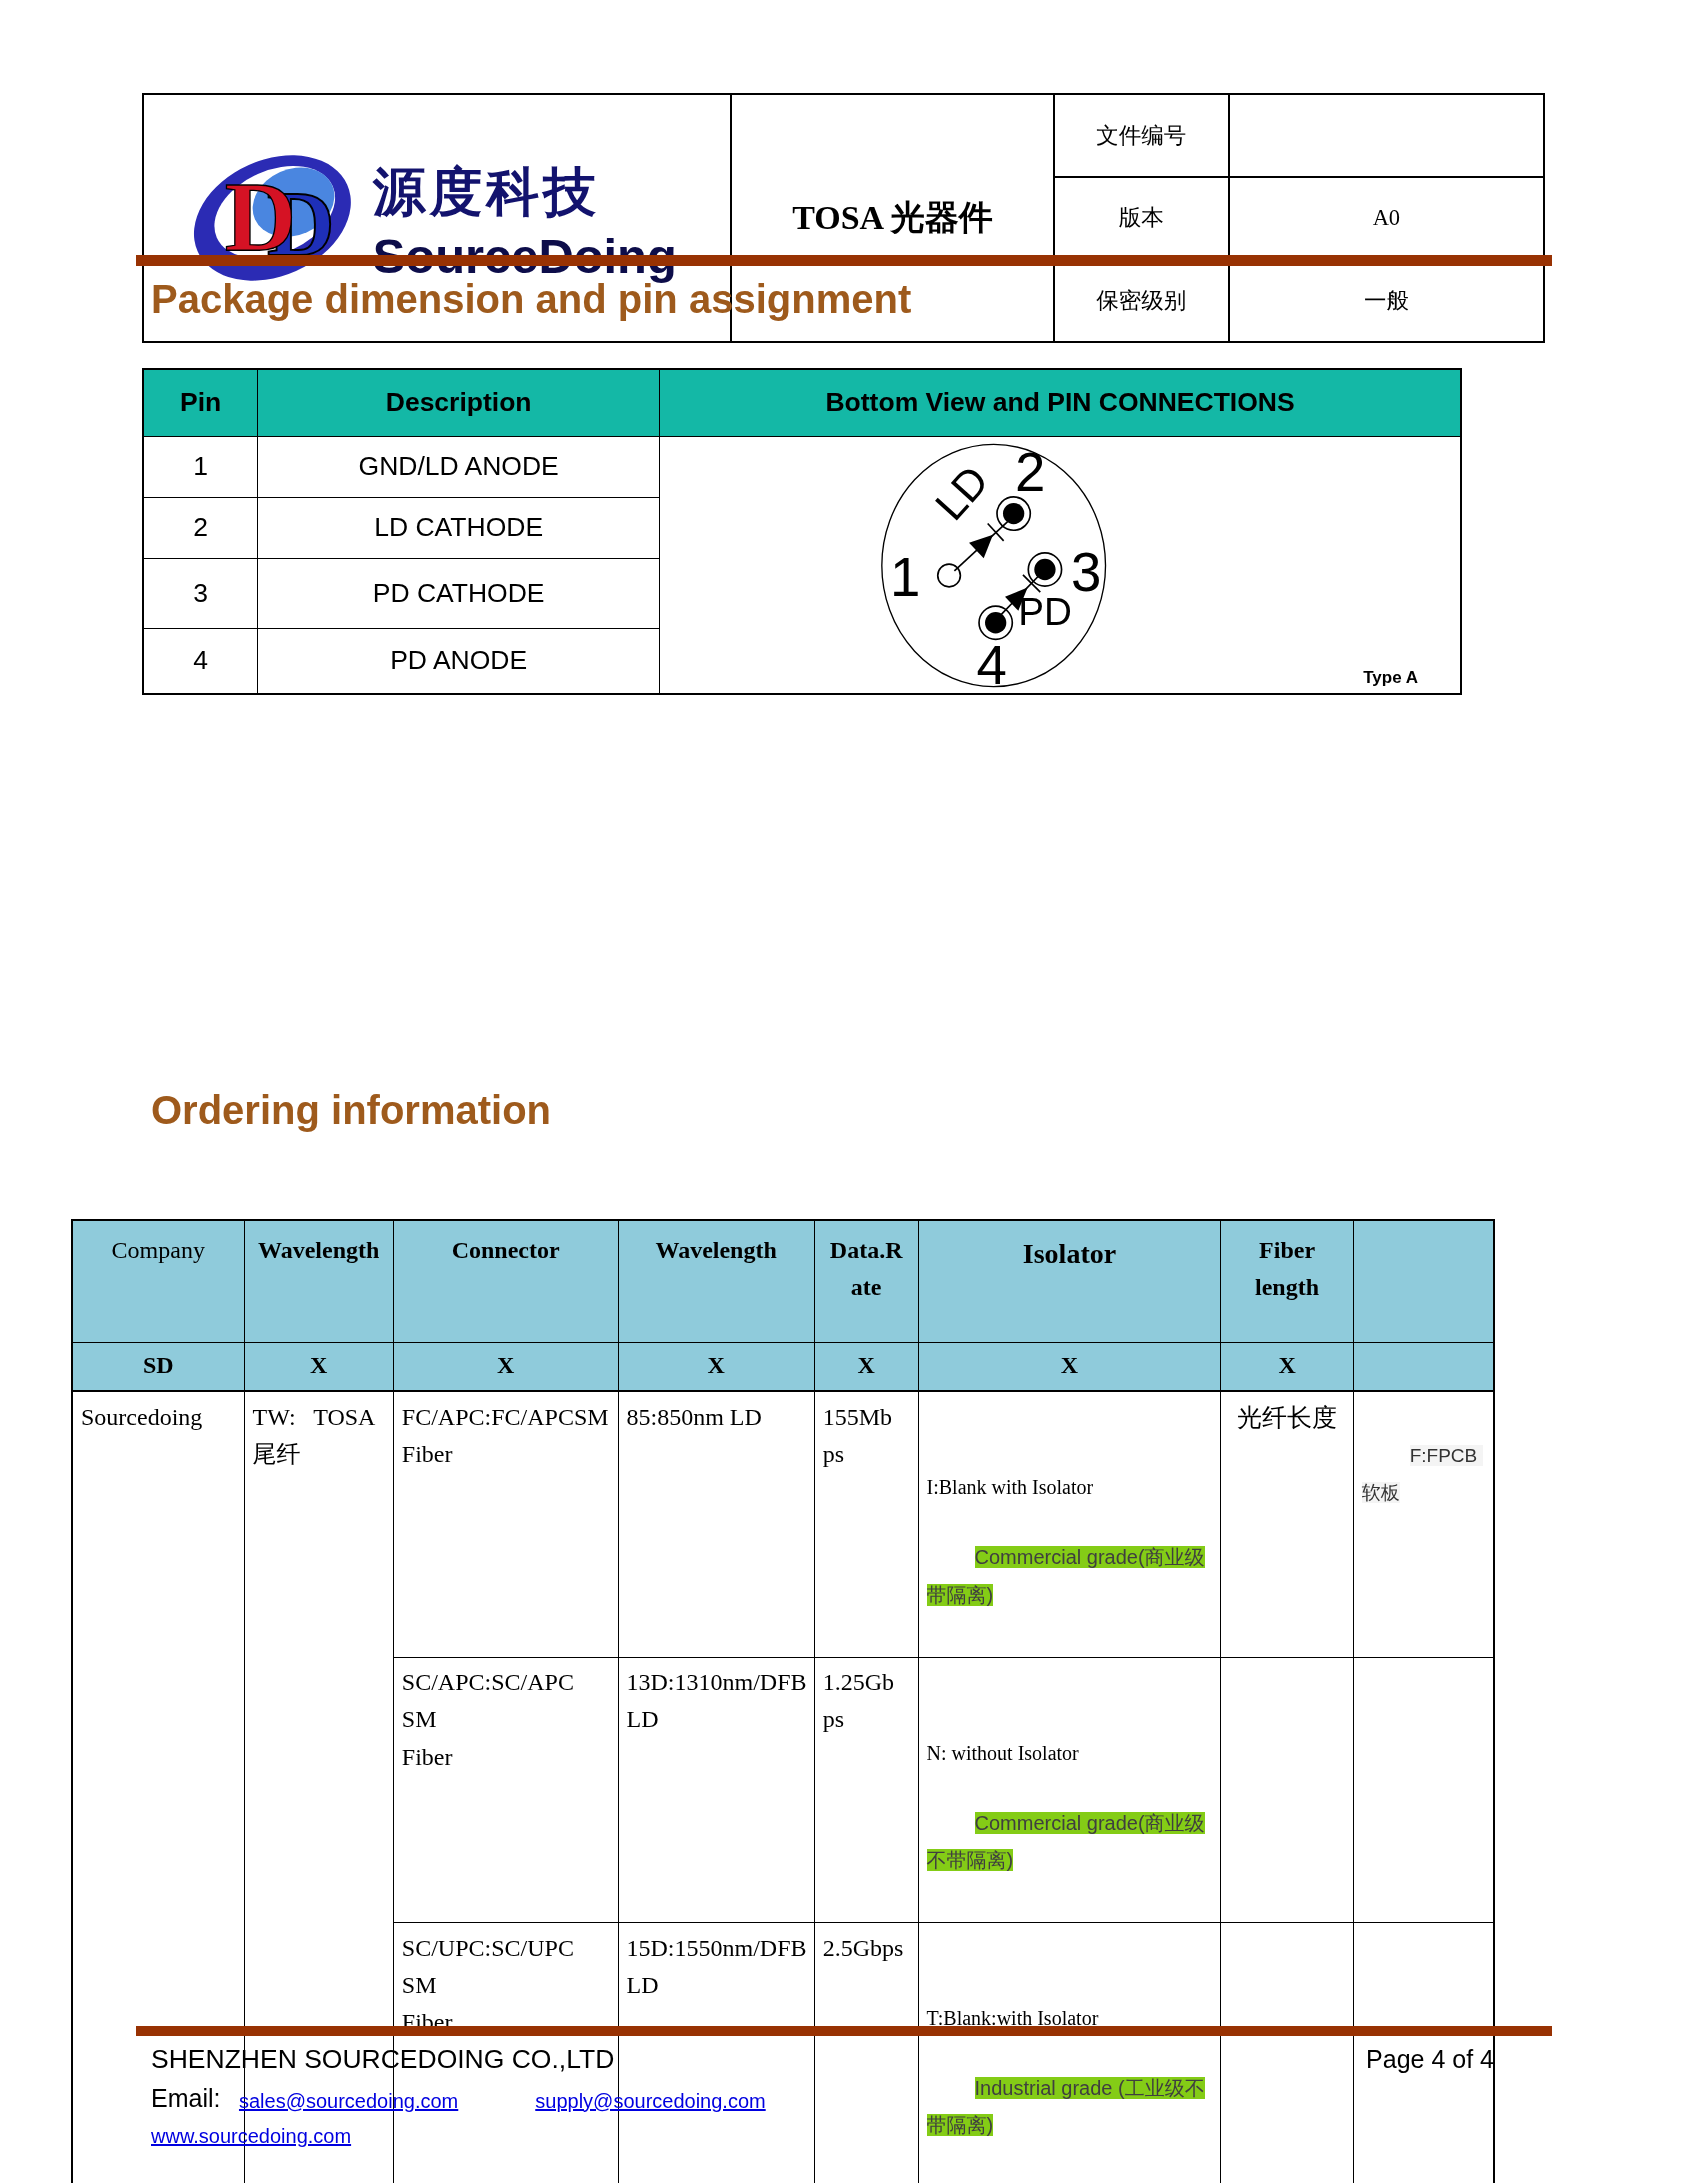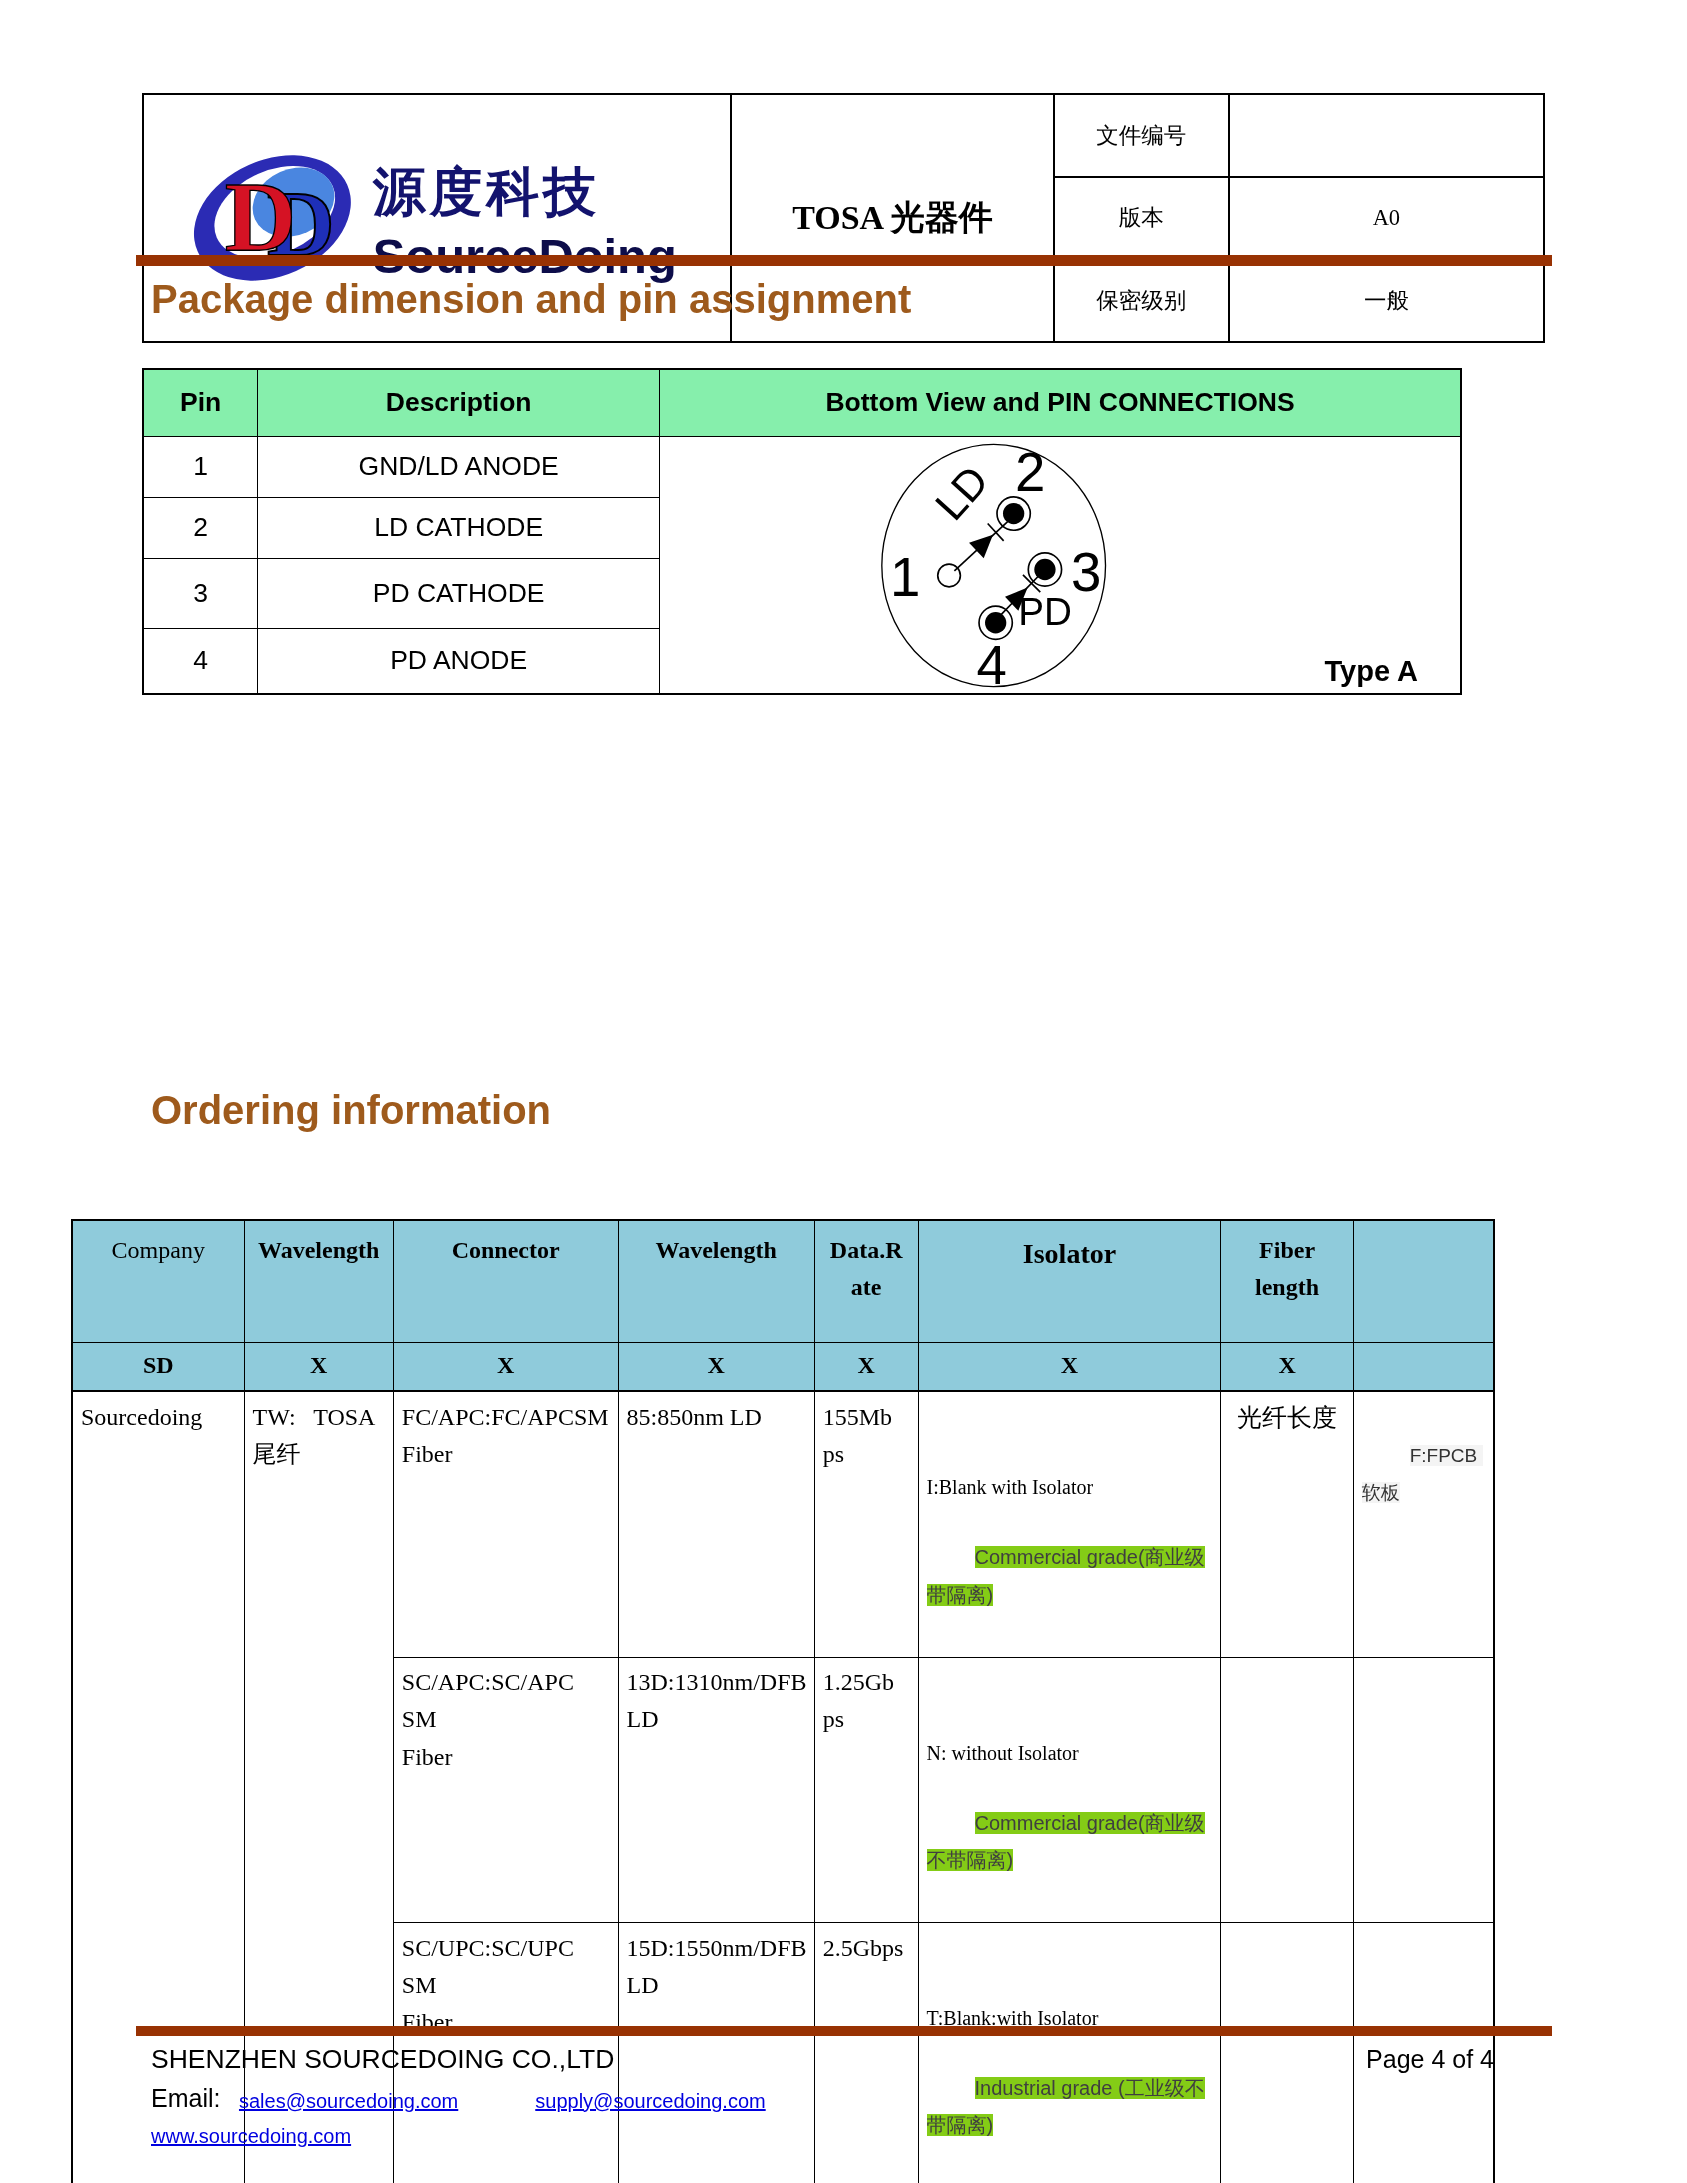--- a/index.html
+++ b/index.html
@@ -24,29 +24,29 @@
               font-family:"Liberation Sans",sans-serif;font-weight:bold;font-size:40px;}
   .t1{top:277px;}
   .t2{top:1088px;}
   .pin-sub{position:absolute;left:151px;top:345px;font-size:35px;margin-top:14px;}
 
   
   .pin-table{position:absolute;left:142px;top:368px;width:1320px;
              border-collapse:collapse;border:2.6px solid #000;table-layout:fixed;
              font-family:"Liberation Sans",sans-serif;}
   .pin-table td,.pin-table th{border:1.3px solid #000;text-align:center;vertical-align:middle;}
-  .pin-table th{background:#86efac;font-size:26.5px;font-weight:bold;}
+  .pin-table th{background:#14b8a6;font-size:26.5px;font-weight:bold;}
   .pin-table td{font-size:26.5px;}
   .pin-table tr.ph{height:67px;}
   .pin-table tr.r1,.pin-table tr.r2{height:61px;}
   .pin-table tr.r3{height:70px;}
   .pin-table tr.r4{height:66px;}
   td.diag-cell{position:relative;background:#fff;}
   .diag-svg{position:absolute;left:195px;top:2.6px;width:284px;height:253px;}
-  .type-a{position:absolute;right:42px;bottom:5.3px;font-size:29px;font-weight:bold;
+  .type-a{position:absolute;right:42px;bottom:5.3px;font-size:17px;font-weight:bold;
           font-family:"Liberation Sans",sans-serif;}
 
   
   .ord-table{position:absolute;left:71px;top:1219px;width:1424px;
              border-collapse:collapse;border:2.6px solid #000;table-layout:fixed;}
   .ord-table td{border:1.3px solid #000;vertical-align:top;padding:6.6px 8px;
                 font-size:24px;white-space:pre-wrap;line-height:1.55;}
   .ord-table tr.h1{height:122px;font-family:Liberation Serif, serif;}
   .ord-table tr.h2{height:48px;}
   .ord-table tr.br{height:86px;}

